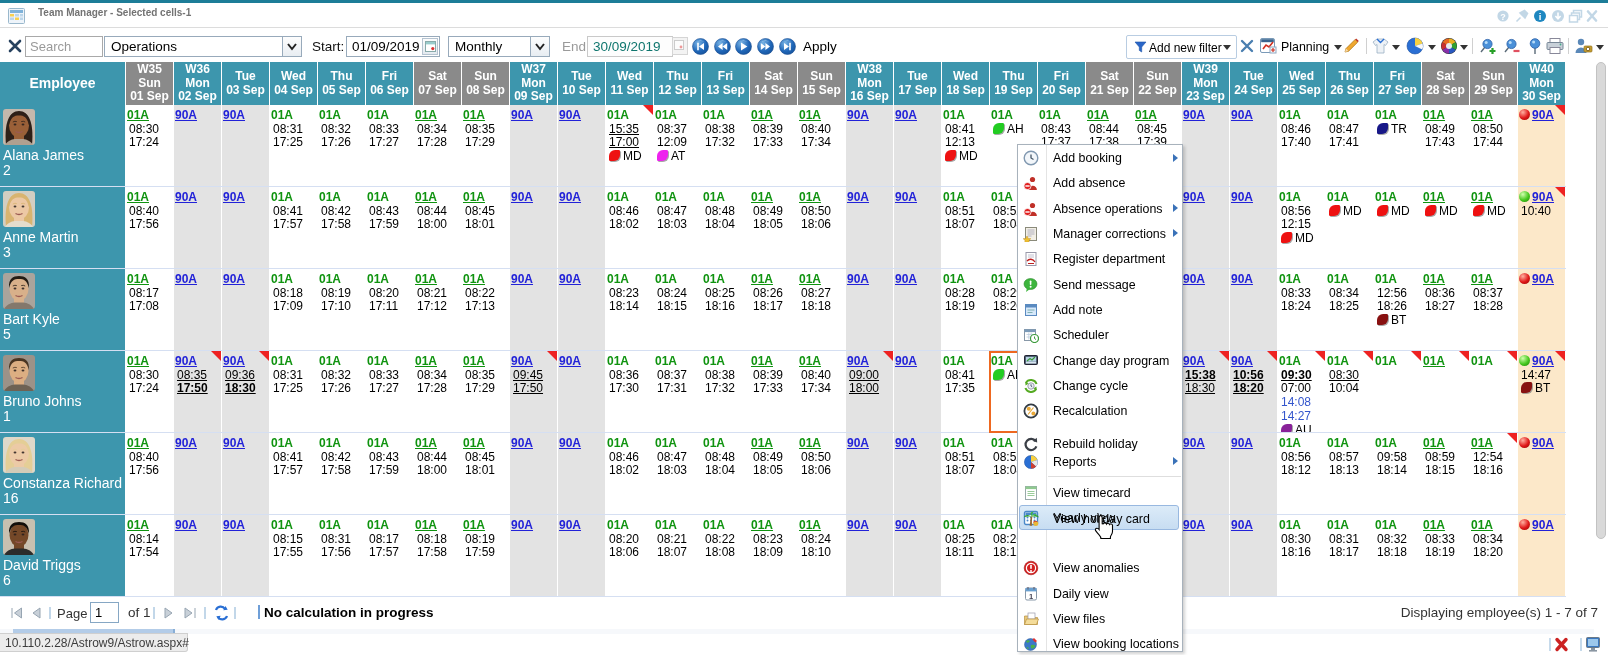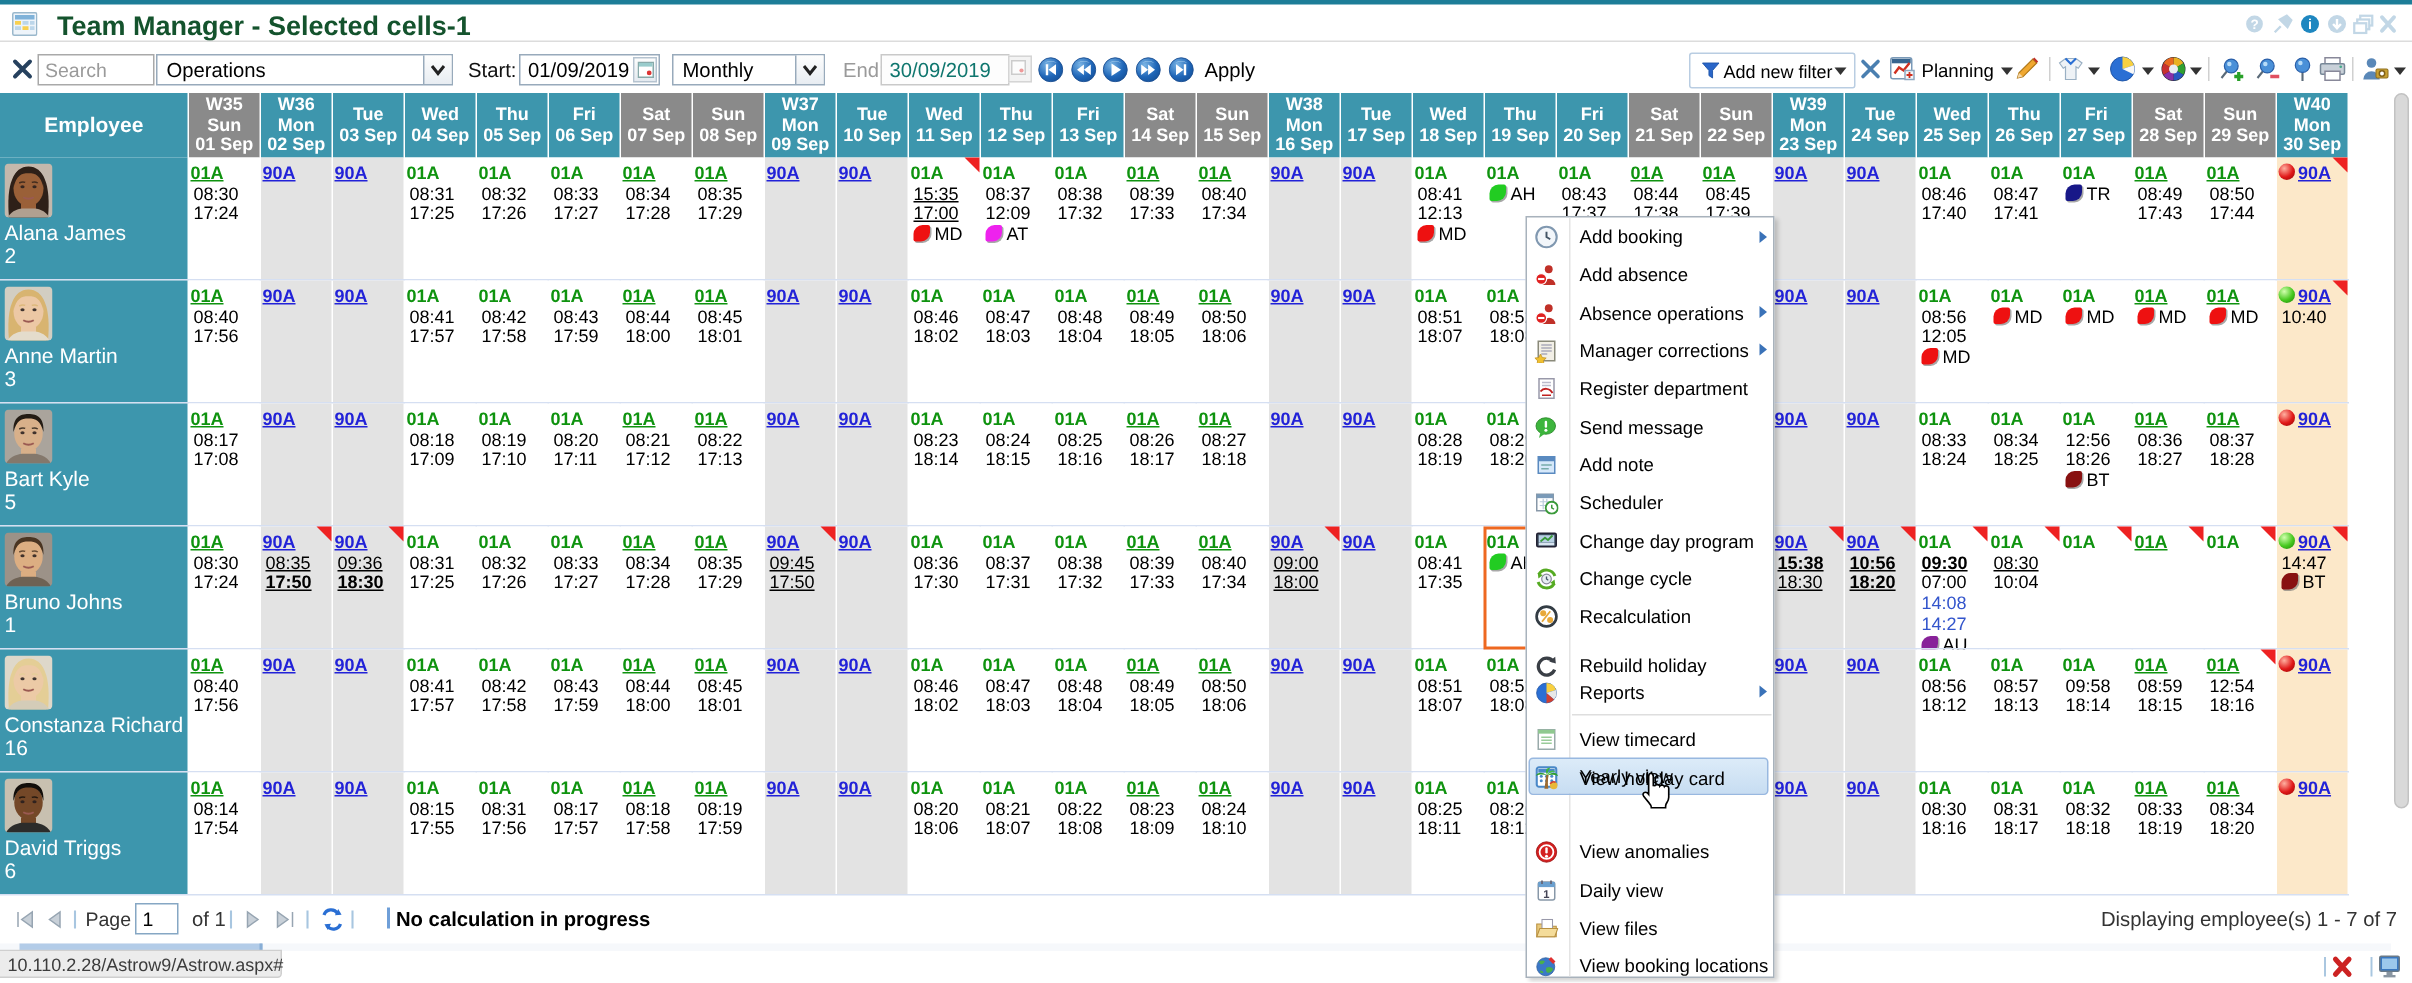--- a/index.html
+++ b/index.html
@@ -42,21 +42,21 @@
 <svg class="a" style="left:8px;top:8px" width="17" height="16">
 <rect x="0.5" y="0.5" width="16" height="15" rx="1" fill="#eef4fa" stroke="#9ab8cc"></rect>
 <rect x="2" y="2" width="13" height="3" fill="#7fb2d9"></rect>
 <rect x="2" y="6" width="4" height="2.5" fill="#f8d050"></rect>
     <rect x="7" y="6" width="4" height="2.5" fill="#bcd6ea"></rect>
     <rect x="12" y="6" width="3" height="2.5" fill="#bcd6ea"></rect>
 <rect x="2" y="9.5" width="4" height="2.5" fill="#bcd6ea"></rect>
     <rect x="7" y="9.5" width="4" height="2.5" fill="#f8d050"></rect>
     <rect x="12" y="9.5" width="3" height="2.5" fill="#bcd6ea"></rect>
 </svg>
-<div class="a" style="left:38px;top:7px;font-size:18px;font-weight:bold;color:#14532d">Team Manager - Selected cells-1</div>
+<div class="a" style="left:38px;top:7px;font-size:10px;font-weight:bold;color:#737373">Team Manager - Selected cells-1</div>
 <svg class="a" style="left:1496px;top:9px" width="108" height="14" viewBox="0 0 108 14">
 <g fill="none" stroke="#c2d7e6" stroke-width="1.6">
 <circle cx="7" cy="7" r="5.6" fill="#c2d7e6" stroke="none"></circle>
 </g>
 <text x="7" y="10.5" font-size="9" font-weight="bold" fill="#fff" text-anchor="middle" font-family="Liberation Sans">?</text>
 <g transform="translate(19,0)" fill="#c2d7e6">
       <path d="M5.5,8.5 L1.5,12.5 M5,4 l4.5,-2.5 3,3 -2.5,4.5 z" stroke="#c2d7e6" stroke-width="1.6"></path>
     </g>
 <circle cx="44" cy="7" r="6" fill="#1e87c0"></circle>
 <text x="44" y="10.5" font-size="9.5" font-weight="bold" fill="#fff" text-anchor="middle" font-family="Liberation Sans">i</text>
@@ -647,21 +647,21 @@
   </div>
 <div class="dc g" style="left:1182px;top:187px">
     <div><span class="c9">90A</span></div>
   </div>
 <div class="dc g" style="left:1230px;top:187px">
     <div><span class="c9">90A</span></div>
   </div>
 <div class="dc" style="left:1278px;top:187px">
     <div><span class="c0">01A</span></div>
     <div class="tln"><span>08:56</span></div>
-    <div class="tln"><span>12:05</span></div>
+    <div class="tln"><span>12:15</span></div>
     <div class="tln"><span class="blob" style="background:#ee1111"></span>MD</div>
   </div>
 <div class="dc" style="left:1326px;top:187px">
     <div><span class="c0">01A</span></div>
     <div class="tln"><span class="blob" style="background:#ee1111"></span>MD</div>
   </div>
 <div class="dc" style="left:1374px;top:187px">
     <div><span class="c0">01A</span></div>
     <div class="tln"><span class="blob" style="background:#ee1111"></span>MD</div>
   </div>

